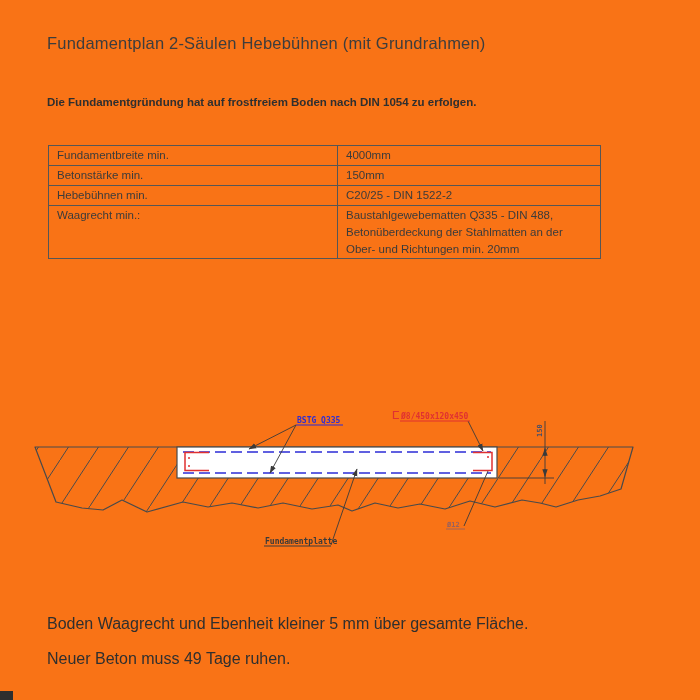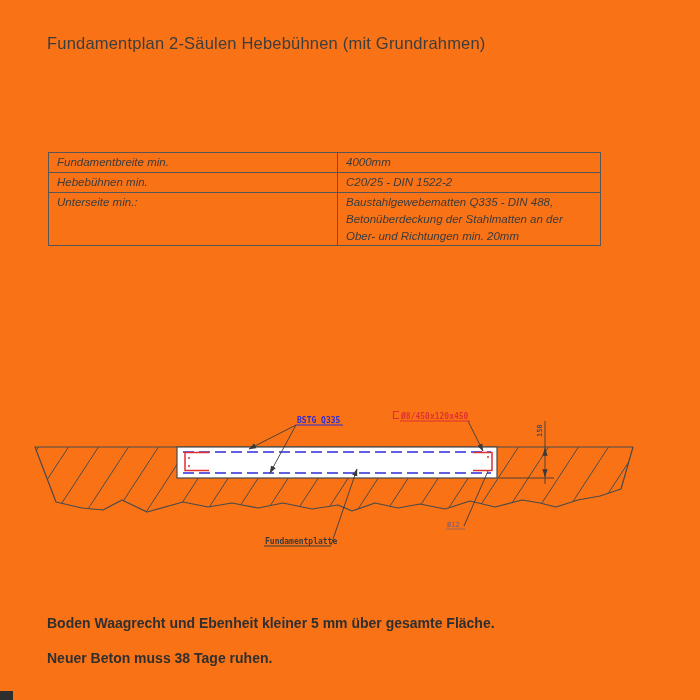--- a/index.html
+++ b/index.html
@@ -1,57 +1,62 @@
 <!DOCTYPE html>
 <html><head>
 <meta charset="utf-8">
 <style>
   html,body{margin:0;padding:0;background:#ffffff;}
   #page{position:relative;width:700px;height:700px;background:#f97316;overflow:hidden;
         font-family:"Liberation Sans","DejaVu Sans",sans-serif;color:#3b3b3b;}
   .abs{position:absolute;}
   #title{left:47px;top:34px;font-size:16.5px;color:#3d3d3d;letter-spacing:.2px;}
   #intro{left:47px;top:96px;font-size:11.5px;font-weight:600;color:#2f2f2f;}
-  #spec-table{left:48px;top:152px;border-collapse:collapse;table-layout:fixed;width:552px;font-style:italic;}
+  #spec-table{left:48px;top:145px;border-collapse:collapse;table-layout:fixed;width:552px;}
   #spec-table td{border:1px solid #565656;font-size:11.5px;line-height:16.8px;
                  vertical-align:top;padding:1px 8px;color:#3b3b3b;white-space:pre-line;}
   #spec-table col.c1{width:289px;}
   #spec-table col.c2{width:263px;}
   #spec-table tr.single td{height:17px;}
-  .note{left:47px;font-size:14px;font-weight:700;color:#2f2f2f;}
+  .note{left:47px;font-size:16px;font-weight:400;color:#2f2f2f;}
   #note1{top:615px;}
   #note2{top:650px;}
   #drawing{left:0;top:0;width:700px;height:700px;pointer-events:none;}
   .cadtext{font-family:"DejaVu Sans Mono","Liberation Mono",monospace;font-weight:bold;}
   #corner-artifact{left:0;top:691px;width:13px;height:9px;background:#2e2e2e;}
 </style>
 </head>
 <body>
 
 <div id="page">
 
   <div id="title" class="abs">Fundamentplan 2-Säulen Hebebühnen (mit Grundrahmen)</div>
 
+  <div id="intro" class="abs">Die Fundamentgründung hat auf frostfreiem Boden nach DIN 1054 zu erfolgen.</div>
 
   <table id="spec-table" class="abs">
     <colgroup>
         <col class="c1">
         <col class="c2">
       </colgroup>
     <tbody>
       <tr class="single">
         <td>Fundamentbreite min.</td>
         <td>4000mm</td>
       </tr>
       <tr class="single">
+        <td>Betonstärke min.</td>
+        <td>150mm</td>
+      </tr>
+      <tr class="single">
         <td>Hebebühnen min.</td>
         <td>C20/25 - DIN 1522-2</td>
       </tr>
       <tr>
-        <td>Unterseite min.:</td>
+        <td>Waagrecht min.:</td>
         <td>Baustahlgewebematten Q335 - DIN 488,
 Betonüberdeckung der Stahlmatten an der
 Ober- und Richtungen min. 20mm</td>
       </tr>
     </tbody>
   </table>
 
   <svg id="drawing" class="abs" viewBox="0 0 700 700">
     <defs>
       <pattern id="hatch" width="30" height="46" patternUnits="userSpaceOnUse">
@@ -104,16 +109,16 @@
     <line x1="446" y1="529" x2="465" y2="529" stroke="#97625f" stroke-width="0.9"></line>
 
     <text class="cadtext" x="297" y="423" font-size="8" fill="#2d2dd6">BSTG Q335</text>
     <text class="cadtext" x="401" y="418.5" font-size="8" fill="#e03131">Ø8/450x120x450</text>
     <text class="cadtext" x="265" y="544" font-size="8" fill="#3a3a3a">Fundamentplatte</text>
     <text class="cadtext" x="447" y="527" font-size="7" fill="#97625f">Ø12</text>
     <text class="cadtext" transform="translate(542,437) rotate(-90)" font-size="7" fill="#454f6b">150</text>
   </svg>
 
   <div id="note1" class="abs note">Boden Waagrecht und Ebenheit kleiner 5 mm über gesamte Fläche.</div>
-  <div id="note2" class="abs note">Neuer Beton muss 38 Tage ruhen.</div>
+  <div id="note2" class="abs note">Neuer Beton muss 49 Tage ruhen.</div>
 
   <div id="corner-artifact" class="abs"></div>
 </div>
 
 </body></html>

